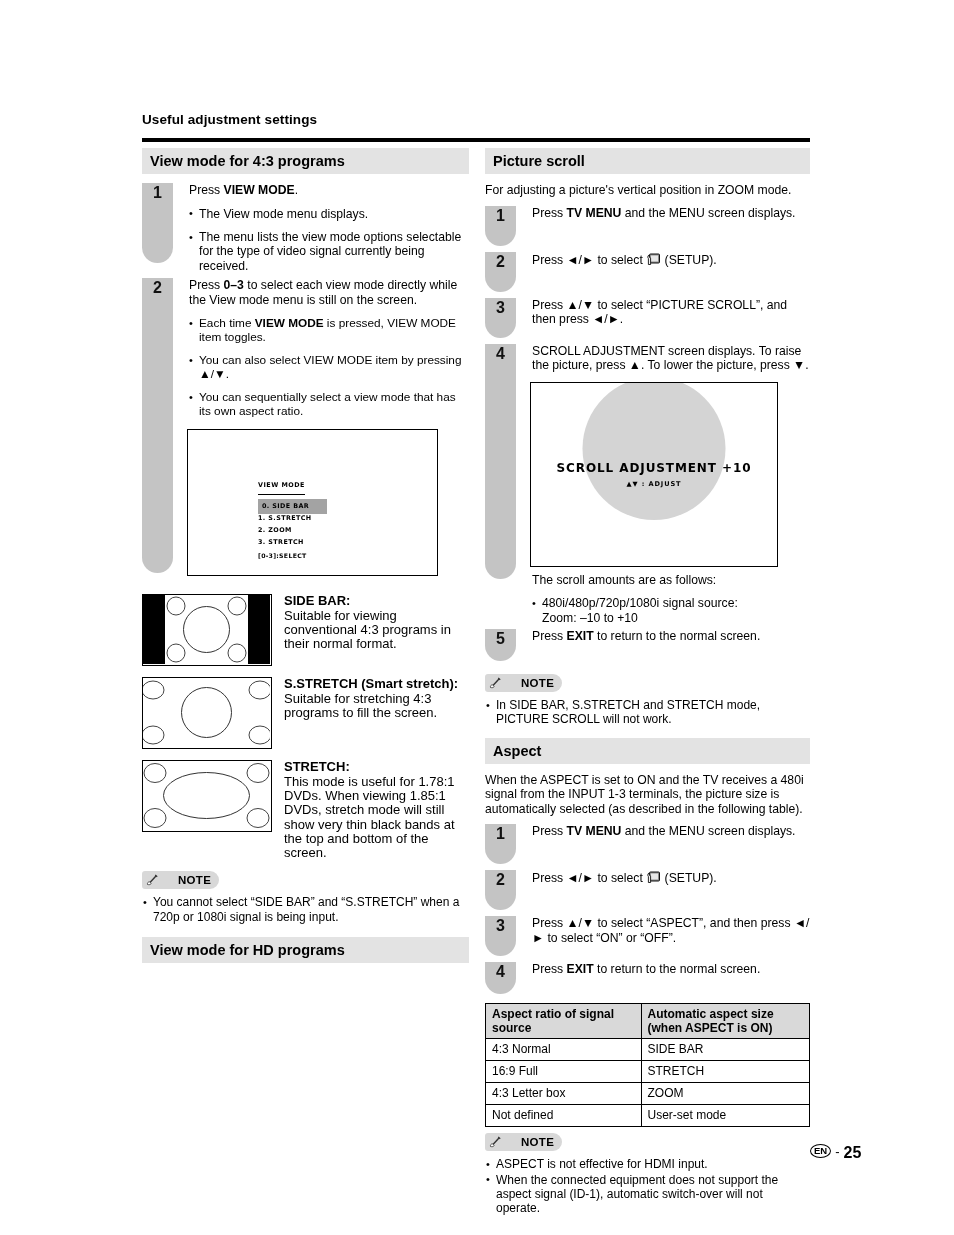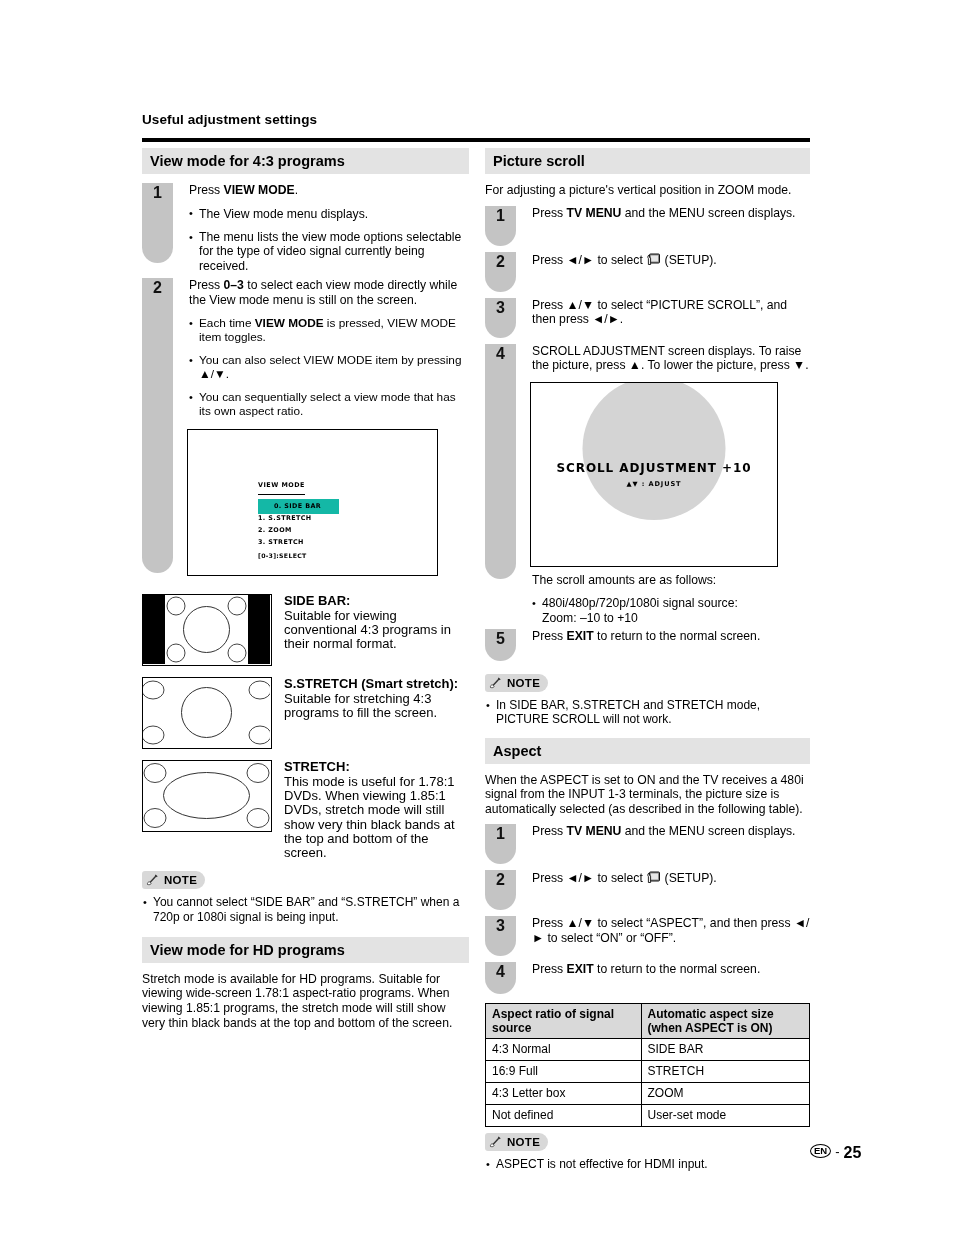--- a/index.html
+++ b/index.html
@@ -60,21 +60,21 @@
     position:relative; padding-left:10px; margin-top:9px;
     font-size:12.2px; line-height:14.4px;
   }
   ul.blist > li::before {
     content:"\2022"; position:absolute; left:0px; top:-0.5px; font-size:11px;
   }
   ul.blist.sm > li { font-size:11.8px; line-height:14px; }
 
   
   .note-badge {
-    display:inline-flex; align-items:center; gap:6px;
+    display:inline-flex; align-items:center; gap:20px;
     background:#d8d8d8;
     border-radius:4px 12px 12px 4px;
     padding:1px 8px 1px 4px;
     height:16px;
   }
   .note-badge .nb-txt { font-size:11.5px; font-weight:bold; letter-spacing:0.3px; }
   .note-list { list-style:none; margin:5px 0 0 0; padding:0; }
   .note-list > li {
     position:relative; padding-left:11px; margin-bottom:1px;
     font-size:12px; line-height:14.2px;
@@ -94,21 +94,21 @@
     font-size:6.4px; font-weight:bold; letter-spacing:0.5px;
     border-bottom:1px solid #000; padding-bottom:1px;
     font-family:"DejaVu Sans", sans-serif;
   }
   .osd-item {
     position:absolute; left:70px;
     font-size:6.4px; font-weight:bold; letter-spacing:0.4px;
     font-family:"DejaVu Sans", sans-serif;
     white-space:pre;
   }
-  .osd-item.hl { background:#14b8a6; padding:0 18px 0 16px; }
+  .osd-item.hl { background:#a3a3a3; padding:0 18px 0 4px; }
   .osd-foot {
     position:absolute; left:70px; bottom:12px;
     font-size:6.2px; font-weight:bold; letter-spacing:0.3px;
     font-family:"DejaVu Sans", sans-serif;
   }
 
   
   .osd-scroll-box { width:246px; height:183px; overflow:hidden; }
   .osd-circle {
     position:absolute; left:50%; top:-6px; transform:translateX(-50%);
@@ -280,21 +280,20 @@
         <span class="nb-txt">NOTE</span>
       </div>
       <ul class="note-list">
         <li>You cannot select “SIDE BAR” and “S.STRETCH” when a 720p or 1080i signal is being input.</li>
       </ul>
     </div>
 
     <div class="sec-bar" style="margin-top:13px;">
       <span>View mode for HD programs</span>
     </div>
-    <div class="ptext">Stretch mode is available for HD programs. Suitable for viewing wide-screen 1.78:1 aspect-ratio programs. When viewing 1.85:1 programs, the stretch mode will still show very thin black bands at the top and bottom of the screen.</div>
   </div>
 
   <div class="col-right">
 
     <div class="sec-bar">
       <span>Picture scroll</span>
     </div>
     <div class="ptext" style="margin-bottom:8px;">For adjusting a picture's vertical position in ZOOM mode.</div>
 
     <div class="step" style="margin-bottom:6px;">
@@ -435,20 +434,21 @@
       <div class="note-badge">
         <svg width="12" height="12" viewBox="0 0 12 12">
           <path d="M1.5 10.5 C1 8.5 3 7 4.5 8.5 C6 10 4 11.2 1.5 10.5 Z" fill="#fff" stroke="#333" stroke-width="0.8"></path>
           <path d="M4.2 8.2 L10.2 1.8" stroke="#333" stroke-width="1.4" fill="none"></path>
           <path d="M9.2 1 L11.2 2.8" stroke="#333" stroke-width="1.2" fill="none"></path>
         </svg>
         <span class="nb-txt">NOTE</span>
       </div>
       <ul class="note-list">
         <li>ASPECT is not effective for HDMI input.</li>
+        <li>When the connected equipment does not support the aspect signal (ID-1), automatic switch-over will not operate.</li>
       </ul>
     </div>
   </div>
 
   <div class="footer">
     <span class="en-pill">EN</span>
     <span>-</span>
     <span class="pg-no">25</span>
   </div>
 

